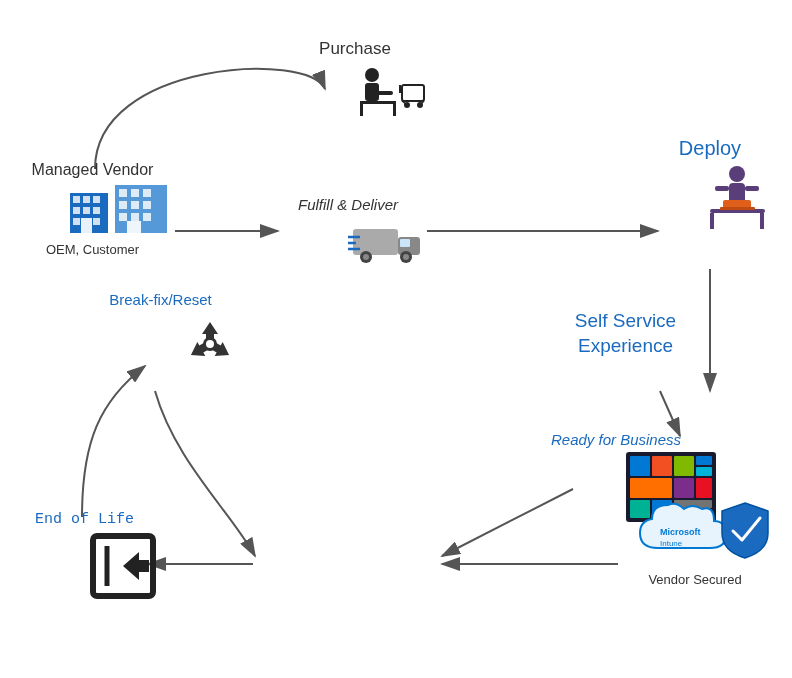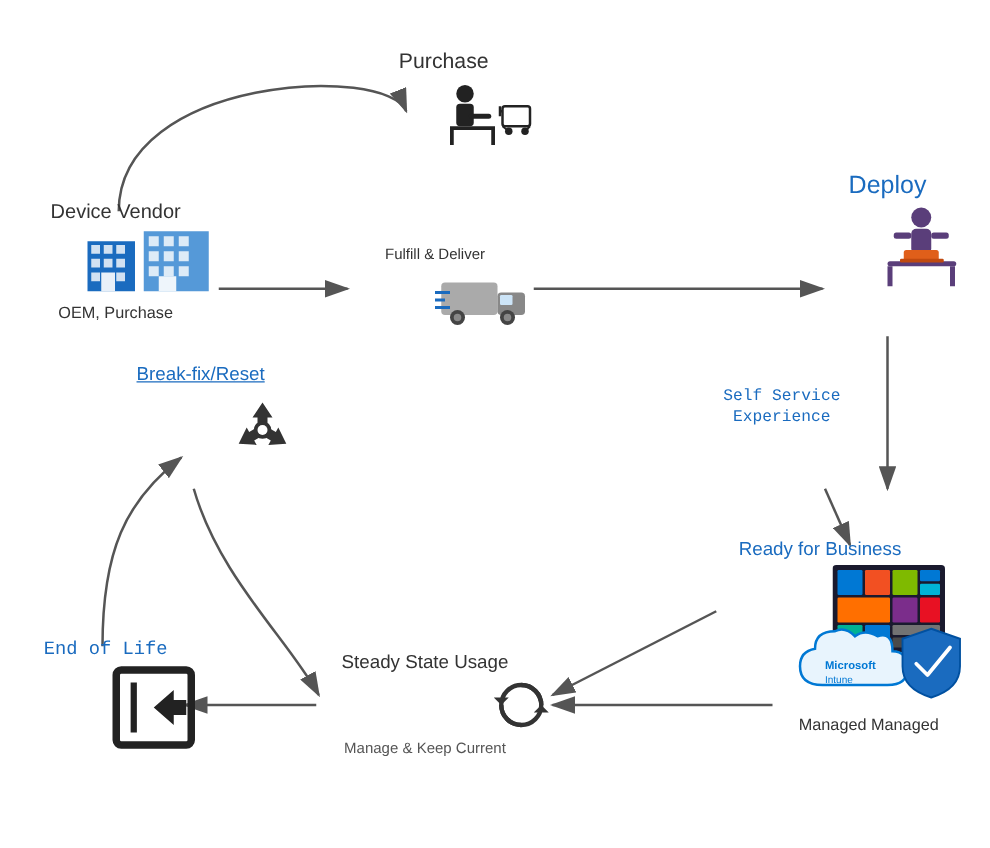--- a/index.html
+++ b/index.html
@@ -101,21 +101,21 @@
         <circle cx="57" cy="42" r="3" fill="#222"></circle>
         <circle cx="70" cy="42" r="3" fill="#222"></circle>
 
         <line x1="52" y1="38" x2="57" y2="42" stroke="#222" stroke-width="1.5"></line>
         <line x1="74" y1="38" x2="70" y2="42" stroke="#222" stroke-width="1.5"></line>
       </svg>
     </div>
   </div>
 
   <div class="node" style="top:140px; left:10px; width:165px;">
-    <div class="node-label" style="font-size:16px; font-weight:400;">Device Vendor</div>
+    <div class="node-label" style="font-size:16px; font-weight:400;">Managed Vendor</div>
     <div class="icon-area">
 
       <svg width="110" height="55" viewBox="0 0 110 55">
 
         <rect x="5" y="10" width="38" height="40" fill="#1a6bbf"></rect>
         <rect x="8" y="13" width="7" height="7" fill="#fff" opacity="0.8"></rect>
         <rect x="18" y="13" width="7" height="7" fill="#fff" opacity="0.8"></rect>
         <rect x="28" y="13" width="7" height="7" fill="#fff" opacity="0.8"></rect>
         <rect x="8" y="24" width="7" height="7" fill="#fff" opacity="0.8"></rect>
         <rect x="18" y="24" width="7" height="7" fill="#fff" opacity="0.8"></rect>
@@ -130,25 +130,25 @@
         <rect x="78" y="6" width="8" height="8" fill="#fff" opacity="0.8"></rect>
         <rect x="54" y="18" width="8" height="8" fill="#fff" opacity="0.8"></rect>
         <rect x="66" y="18" width="8" height="8" fill="#fff" opacity="0.8"></rect>
         <rect x="78" y="18" width="8" height="8" fill="#fff" opacity="0.8"></rect>
         <rect x="54" y="30" width="8" height="8" fill="#fff" opacity="0.8"></rect>
         <rect x="66" y="30" width="8" height="8" fill="#fff" opacity="0.8"></rect>
         <rect x="78" y="30" width="8" height="8" fill="#fff" opacity="0.8"></rect>
         <rect x="62" y="38" width="14" height="12" fill="#fff" opacity="0.9"></rect>
       </svg>
     </div>
-    <div class="node-label">OEM, Purchase</div>
+    <div class="node-label">OEM, Customer</div>
   </div>
 
   <div class="node" style="top:175px; left:268px; width:160px;">
-    <div class="node-label" style="font-size:12px;">Fulfill &amp; Deliver</div>
+    <div class="node-label" style="font-size:15px;font-style:italic;">Fulfill &amp; Deliver</div>
     <div class="icon-area">
 
       <svg width="80" height="48" viewBox="0 0 80 48">
 
         <rect x="5" y="12" width="45" height="26" rx="3" fill="#aaa"></rect>
 
         <rect x="50" y="20" width="22" height="18" rx="3" fill="#888"></rect>
 
         <rect x="52" y="22" width="10" height="8" rx="1" fill="#cce4f7"></rect>
 
@@ -183,45 +183,45 @@
         <rect x="15" y="49" width="4" height="16" fill="#5a3e7a"></rect>
         <rect x="65" y="49" width="4" height="16" fill="#5a3e7a"></rect>
 
         <rect x="28" y="36" width="28" height="9" rx="2" fill="#e05f1a"></rect>
         <rect x="25" y="43" width="35" height="3" rx="1" fill="#c04a10"></rect>
       </svg>
     </div>
   </div>
 
   <div class="node" style="top:288px; left:548px; width:155px;">
-    <div class="node-label-blue" style="font-size:13px; line-height:1.3;font-family:Liberation Mono, monospace;">Self Service<br>Experience</div>
+    <div class="node-label-blue" style="font-size:19px; line-height:1.3;">Self Service<br>Experience</div>
   </div>
 
   <div class="node" style="top:270px; left:78px; width:165px;">
-    <div class="node-label-blue" style="font-size:15px;text-decoration:underline;">Break-fix/Reset</div>
+    <div class="node-label-blue" style="font-size:15px;">Break-fix/Reset</div>
     <div class="icon-area">
 
       <svg width="65" height="65" viewBox="0 0 65 65">
 
         <g transform="translate(32,32)">
 
           <path d="M0,-22 L8,-10 L4,-10 L4,0 L-4,0 L-4,-10 L-8,-10 Z" fill="#333" transform="rotate(0)"></path>
 
           <path d="M0,-22 L8,-10 L4,-10 L4,0 L-4,0 L-4,-10 L-8,-10 Z" fill="#333" transform="rotate(120)"></path>
 
           <path d="M0,-22 L8,-10 L4,-10 L4,0 L-4,0 L-4,-10 L-8,-10 Z" fill="#333" transform="rotate(240)"></path>
 
           <circle cx="0" cy="0" r="7" fill="#333"></circle>
           <circle cx="0" cy="0" r="4" fill="#fff"></circle>
         </g>
       </svg>
     </div>
   </div>
 
-  <div class="node" style="top:410px; left:556px; width:200px;">
+  <div class="node" style="top:410px; left:516px; width:200px;font-style:italic;">
     <div class="node-label-blue" style="font-size:15px;">Ready for Business</div>
     <div class="icon-area">
 
       <svg width="90" height="70" viewBox="0 0 90 70">
 
         <rect x="0" y="0" width="90" height="70" rx="3" fill="#1a1a2e"></rect>
 
         <rect x="4" y="4" width="20" height="20" rx="1" fill="#0078d4"></rect>
         <rect x="26" y="4" width="20" height="20" rx="1" fill="#f25022"></rect>
         <rect x="48" y="4" width="20" height="20" rx="1" fill="#7fba00"></rect>
@@ -246,45 +246,32 @@
 
         <rect x="4" y="4" width="60" height="60" rx="4" fill="none" stroke="#222" stroke-width="6"></rect>
 
         <polygon points="34,34 50,20 50,28 60,28 60,40 50,40 50,48" fill="#222"></polygon>
 
         <line x1="18" y1="14" x2="18" y2="54" stroke="#222" stroke-width="5"></line>
       </svg>
     </div>
   </div>
 
-  <div class="node" style="top:500px; left:240px; width:200px;">
-    <div class="node-label" style="font-size:15px;">Steady State Usage</div>
-    <div class="icon-area">
-
-      <svg width="45" height="45" viewBox="0 0 45 45">
-        <path d="M22,6 A16,16 0 1,1 6,22" fill="none" stroke="#333" stroke-width="3.5"></path>
-        <polygon points="6,22 0,16 12,16" fill="#333"></polygon>
-        <path d="M22,38 A16,16 0 1,1 38,22" fill="none" stroke="#333" stroke-width="3.5"></path>
-        <polygon points="38,22 44,28 32,28" fill="#333"></polygon>
-      </svg>
-    </div>
-    <div class="node-label" style="font-size:12px; color:#555;">Manage &amp; Keep Current</div>
-  </div>
 
   <div class="node" style="top:468px; left:610px; width:170px;">
     <div class="icon-area" style="gap:6px;">
 
       <svg width="150" height="75" viewBox="0 0 150 75">
 
         <path d="M28,55 Q10,55 10,40 Q10,28 22,26 Q22,12 38,12 Q46,8 54,16 Q62,10 72,16 Q84,12 84,28 Q96,28 96,42 Q96,55 80,55 Z" fill="#e8f4fd" stroke="#0078d4" stroke-width="2"></path>
 
         <text x="30" y="42" font-size="9" font-family="Arial" fill="#0078d4" font-weight="bold">Microsoft</text>
         <text x="30" y="53" font-size="8" font-family="Arial" fill="#0078d4">Intune</text>
 
         <path d="M115,10 L138,18 L138,40 Q138,58 115,65 Q92,58 92,40 L92,18 Z" fill="#1a6bbf" stroke="#0050a0" stroke-width="1.5"></path>
 
         <polyline points="103,38 112,47 130,25" fill="none" stroke="#fff" stroke-width="3" stroke-linecap="round" stroke-linejoin="round"></polyline>
       </svg>
     </div>
-    <div class="node-label">Managed Managed</div>
+    <div class="node-label">Vendor Secured</div>
   </div>
 
 </div>
 
 </body></html>

